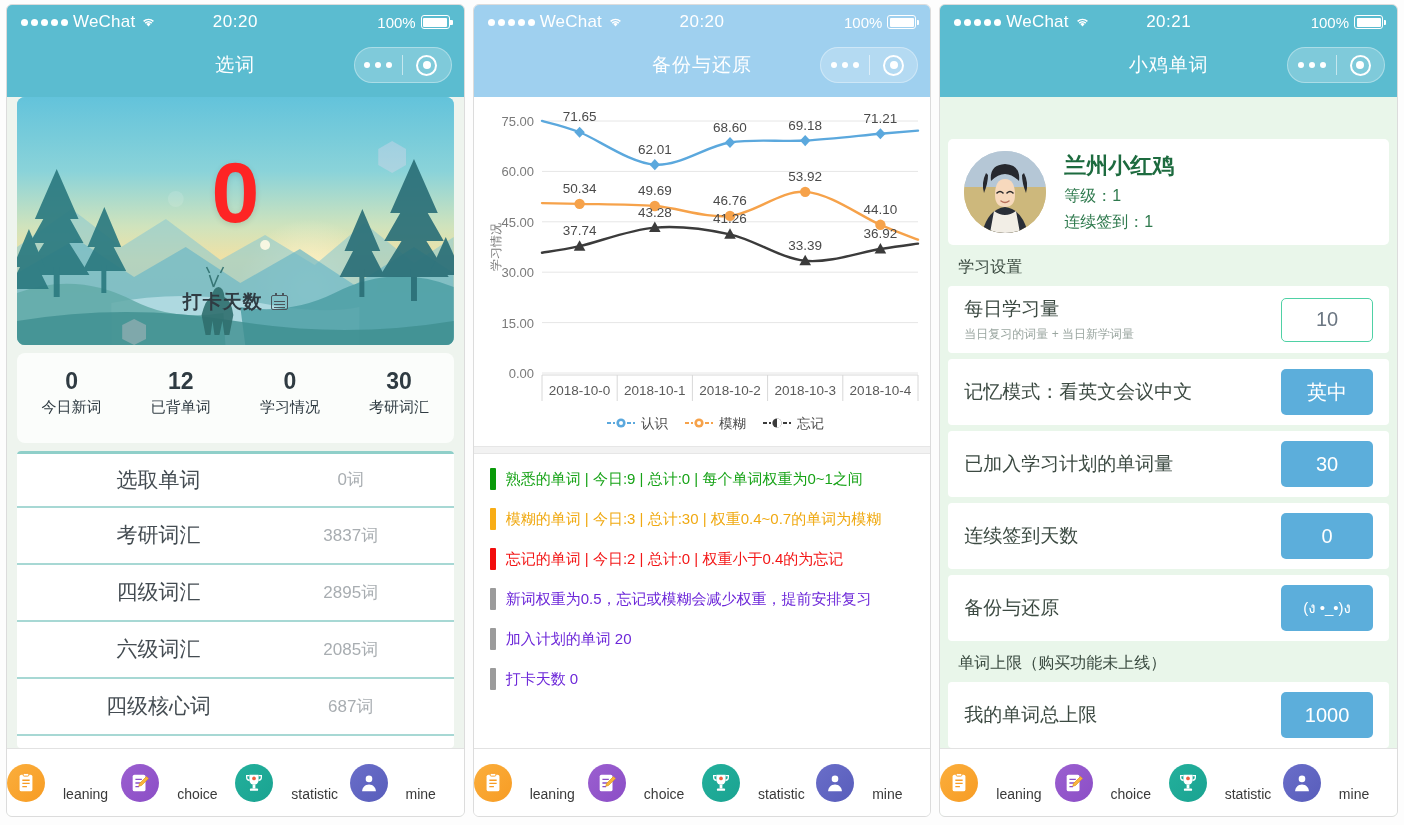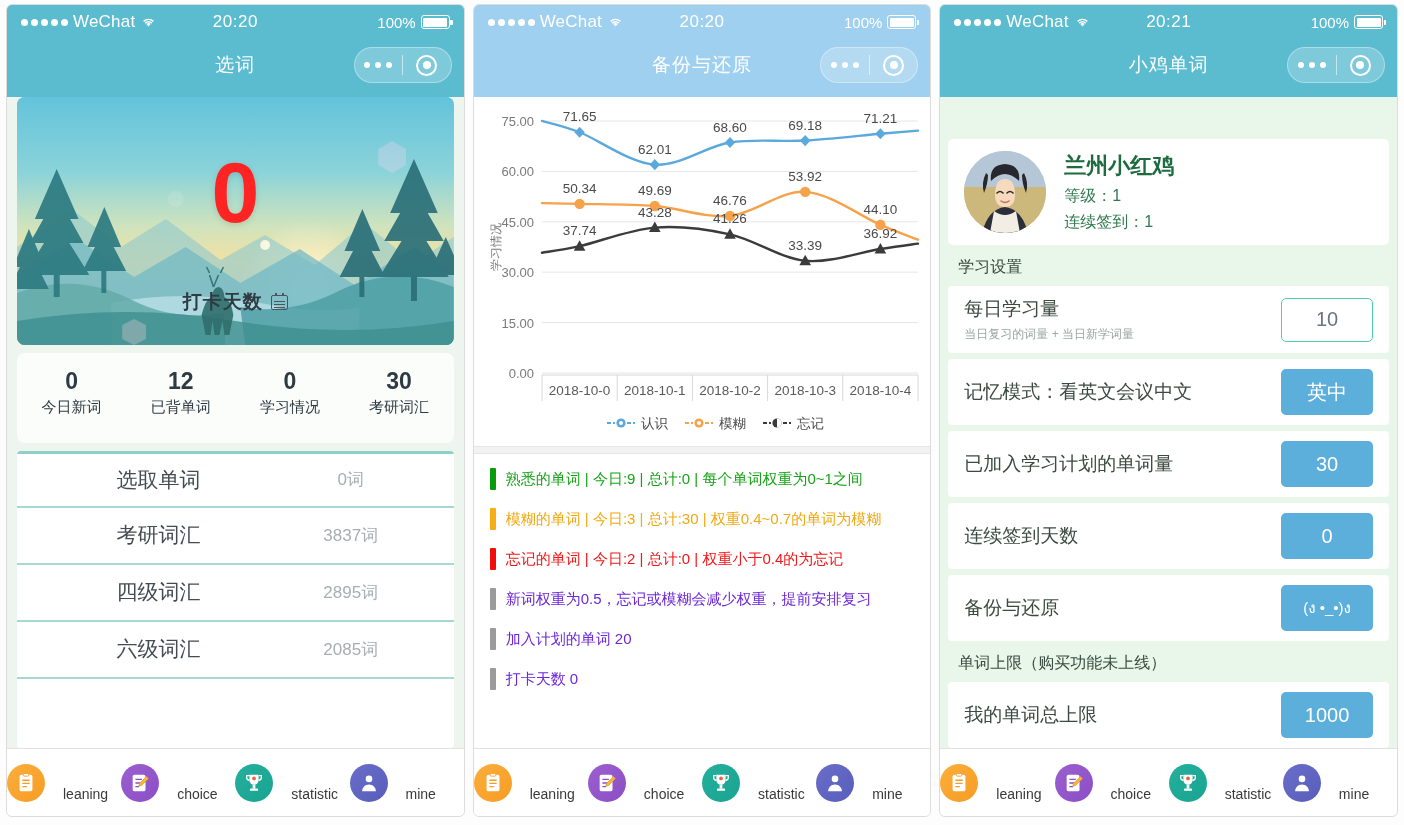--- a/index.html
+++ b/index.html
@@ -350,20 +350,24 @@
           <span class="wl-name">考研词汇</span>
           <span class="wl-count">3837词</span>
         </div>
         <div class="wl-row">
           <span class="wl-name">四级词汇</span>
           <span class="wl-count">2895词</span>
         </div>
         <div class="wl-row">
           <span class="wl-name">六级词汇</span>
           <span class="wl-count">2085词</span>
+        </div>
+        <div class="wl-row">
+          <span class="wl-name">四级核心词</span>
+          <span class="wl-count">687词</span>
         </div>
       </div>
     </div>
 
     <div class="tabbar">
       <div class="tab">
         <span class="tic orange">
           <svg viewBox="0 0 24 24">
               <rect x="5" y="3" width="14" height="18" rx="2" fill="#fff"></rect>
               <rect x="9" y="1.5" width="6" height="3" rx="1" fill="#fff" stroke="#f79c24" stroke-width="1"></rect>

